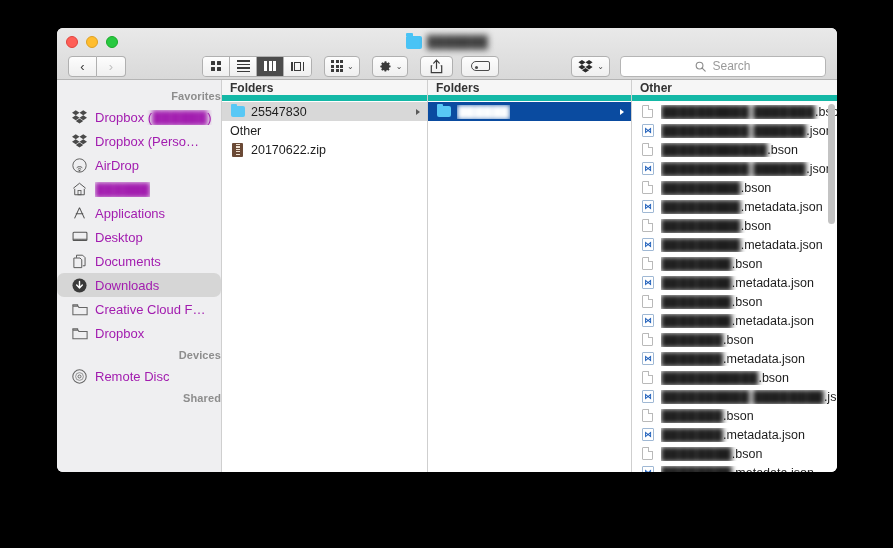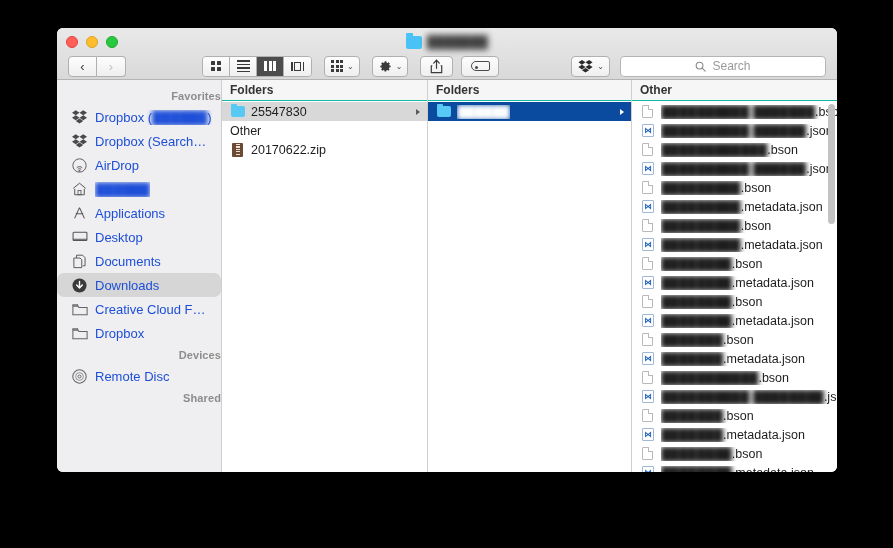--- a/index.html
+++ b/index.html
@@ -173,21 +173,21 @@
     font-size: 11px; font-weight: bold; color: #8d8d8d;
     padding: 4px 0 3px 12px;
     letter-spacing: .1px;
   }
   .sb-item {
     height: 24px;
     display: flex; align-items: center;
     padding-left: 14px;
     gap: 7px;
     font-size: 13px;
-    color: #1d4ed8;
+    color: #a21caf;
   }
   .sb-item.selected { background: #d6d6d6; border-radius: 7px; }
   .sb-ico { width: 17px; height: 16px; flex: 0 0 17px; display:flex; align-items:center; justify-content:center; }
   .sb-label { white-space: nowrap; overflow: hidden; }
   .sb-label .blurpart { filter: blur(2.6px); display:inline-block; }
 
   
   .columns { flex: 1 1 auto; display: flex; min-width: 0; background:#fff; }
   .col {
     border-right: 1px solid #cfcfcf;
@@ -195,21 +195,21 @@
     min-width: 0;
     position: relative;
   }
   .col.c1 { width: 206px; flex: 0 0 206px; }
   .col.c2 { width: 204px; flex: 0 0 204px; }
   .col.c3 { flex: 1 1 auto; border-right: none; }
 
   .col-header {
     height: 21px;
     background: #f6f6f6;
-    border-bottom: 1px solid #14b8a6;
+    border-bottom: 6px solid #14b8a6;
     display: flex; align-items: center;
     padding-left: 8px;
     font-size: 12px; font-weight: bold; color: #333;
     flex: 0 0 21px;
   }
   .col-list { flex: 1 1 auto; overflow: hidden; padding-top: 1px; position: relative; }
 
   .row {
     height: 19px;
     display: flex; align-items: center;
@@ -430,21 +430,21 @@
             </svg>
           </span>
           <span class="sb-label"><span>Dropbox (</span><span class="blurpart">██████</span><span>)</span></span>
         </div>
         <div class="sb-item">
           <span class="sb-ico">
             <svg width="15" height="14" viewBox="0 0 24 22">
               <path fill="#4a4a4a" d="M6 0 0 4l6 4 6-4zM18 0l-6 4 6 4 6-4zM0 12l6 4 6-4-6-4zM18 8l-6 4 6 4 6-4zM6 17.3l6 4 6-4-6-3.9z"></path>
             </svg>
           </span>
-          <span class="sb-label">Dropbox (Search…</span>
+          <span class="sb-label">Dropbox (Perso…</span>
         </div>
         <div class="sb-item">
           <span class="sb-ico">
             <svg width="15" height="15" viewBox="0 0 18 18">
               <circle cx="9" cy="9" r="8" fill="none" stroke="#555" stroke-width="1.1"></circle>
               <path d="M5.6 11.8a4.6 4.6 0 016.8 0" fill="none" stroke="#555" stroke-width="1.1"></path>
               <path d="M7 13.6a2.6 2.6 0 014 0" fill="none" stroke="#555" stroke-width="1.1"></path>
               <circle cx="9" cy="15.2" r="1.1" fill="#555"></circle>
             </svg>
           </span>

